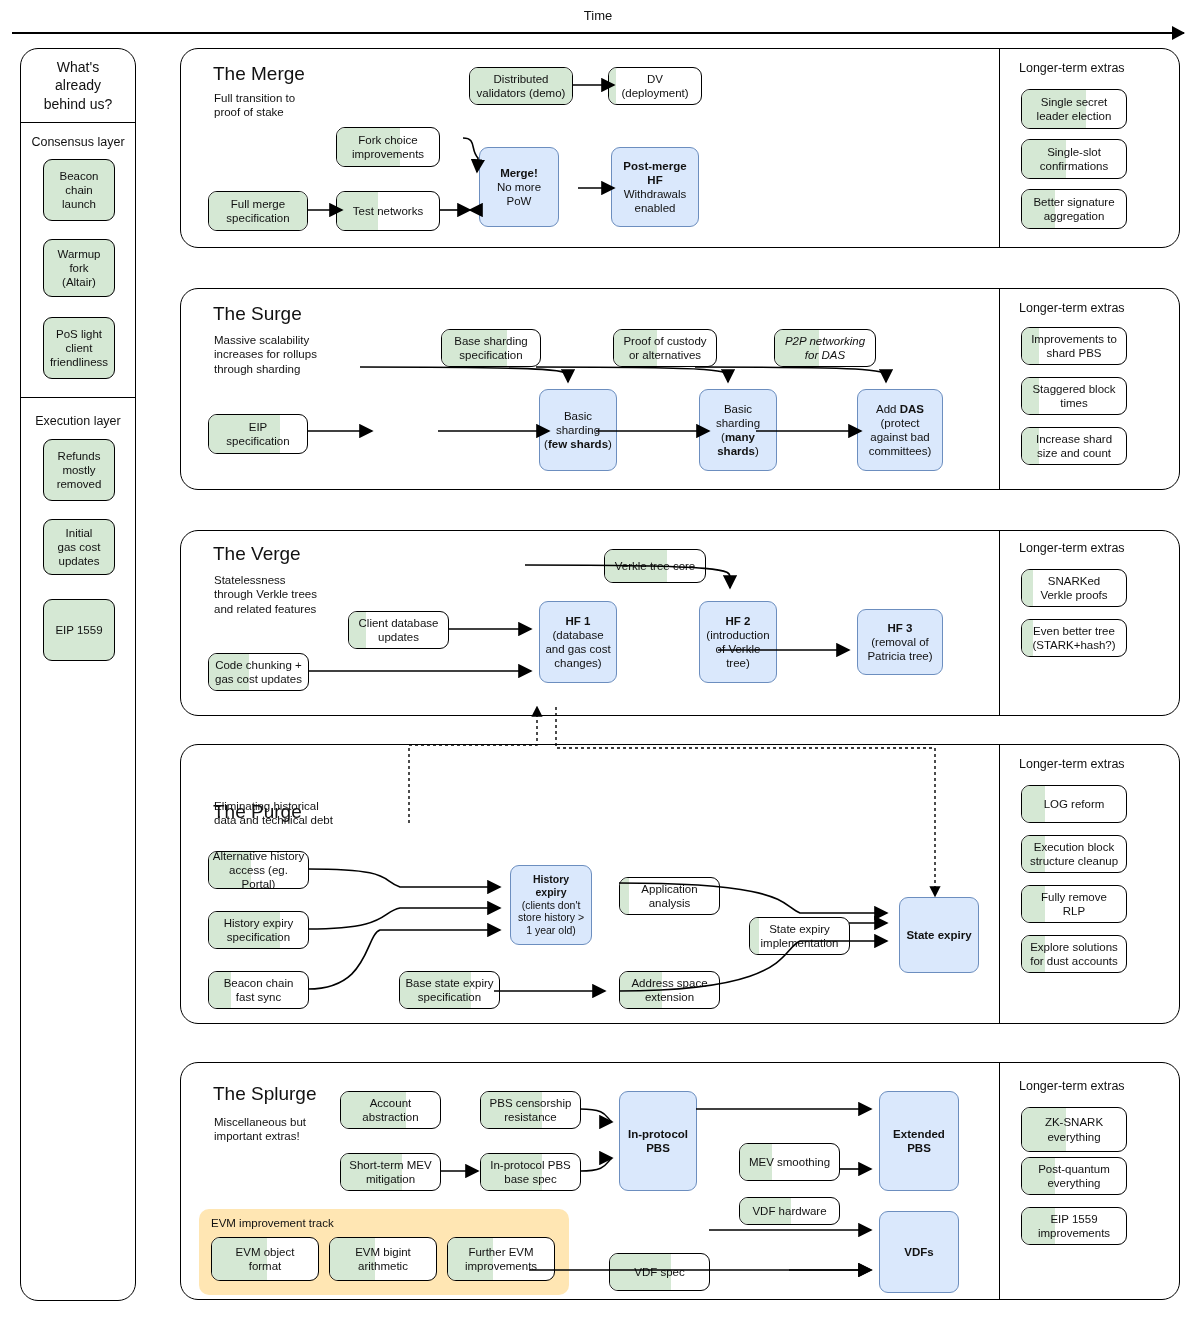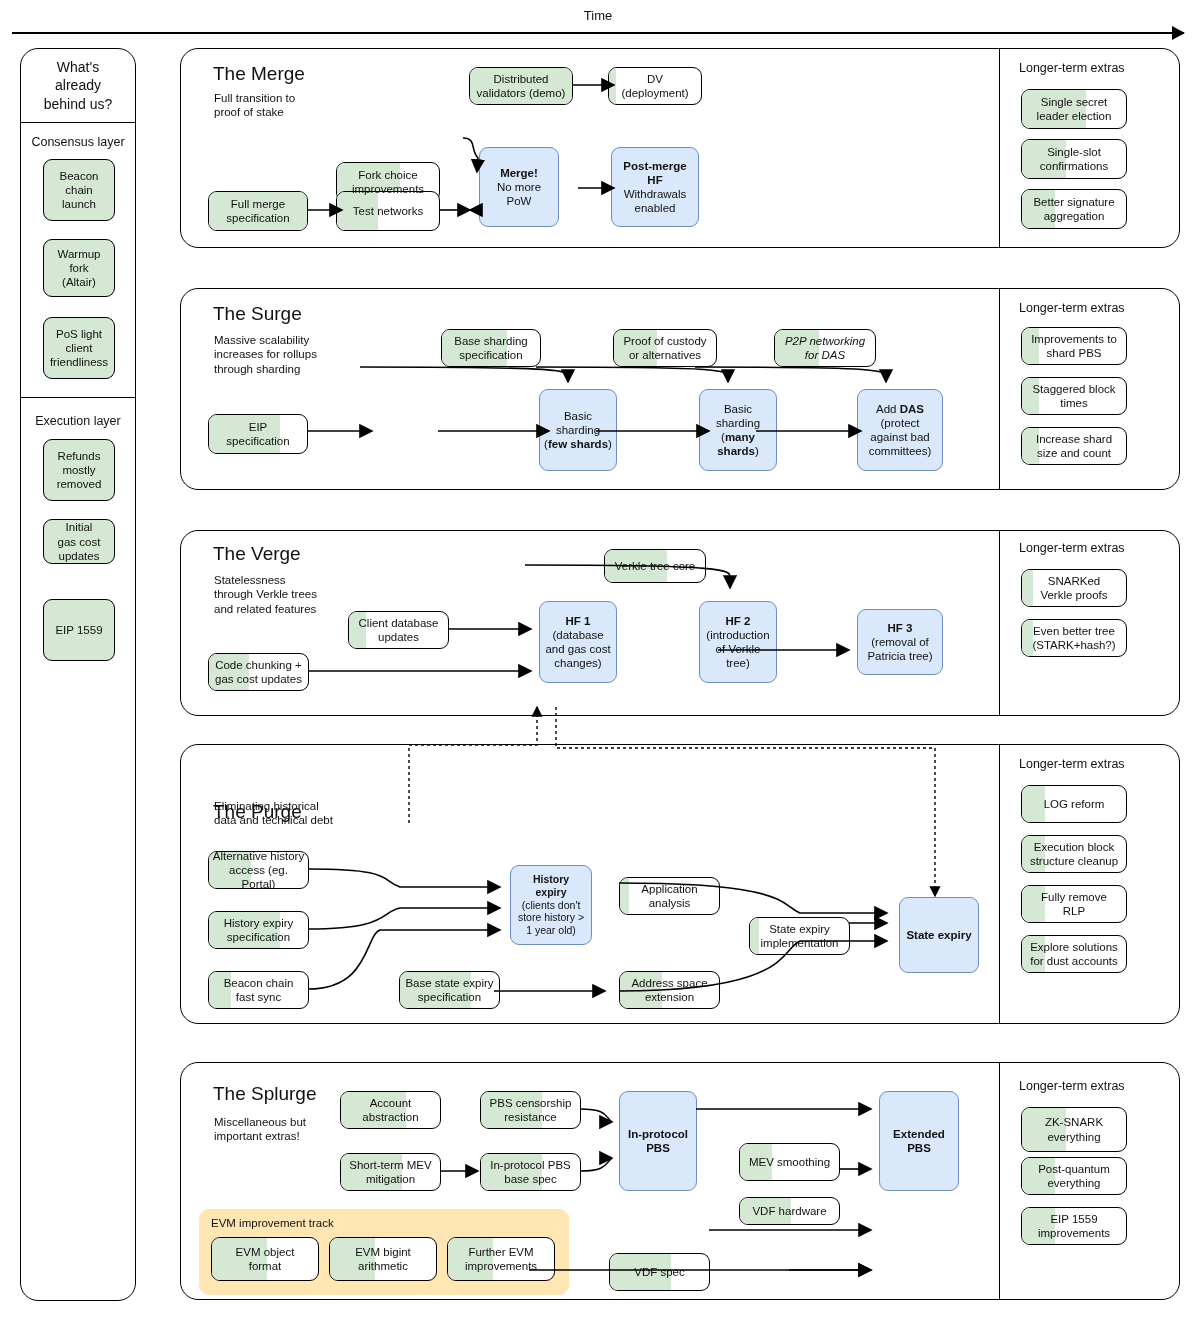--- a/index.html
+++ b/index.html
@@ -196,21 +196,21 @@
     </div>
 
     <div class="layer-divider" style="top:348px"></div>
 
     <div class="layer-head" style="top:365px">Execution layer</div>
     <div class="node done" style="left:22px; top:390px; width:72px; height:62px;">
       <span class="txt">Refunds
 mostly
 removed</span>
     </div>
-    <div class="node done" style="left:22px; top:470px; width:72px; height:45px;">
+    <div class="node done" style="left:22px; top:470px; width:72px; height:56px;">
       <span class="txt">Initial
 gas cost
 updates</span>
     </div>
     <div class="node done" style="left:22px; top:550px; width:72px; height:62px;">
       <span class="txt">EIP 1559</span>
     </div>
   </div>
 
   <div class="panel" id="merge-panel" style="left:180px; top:48px; width:1000px; height:200px;">
@@ -221,21 +221,21 @@
     <div class="node" style="left:288px; top:18px; width:104px; height:38px;">
       <div class="fill" style="width:100%"></div>
       <span class="txt">Distributed
 validators (demo)</span>
     </div>
     <div class="node" style="left:427px; top:18px; width:94px; height:38px;">
       <div class="fill" style="width:8%"></div>
       <span class="txt">DV
 (deployment)</span>
     </div>
-    <div class="node" style="left:155px; top:78px; width:104px; height:40px;margin-top:35px;">
+    <div class="node" style="left:155px; top:78px; width:104px; height:40px;">
       <div class="fill" style="width:62%"></div>
       <span class="txt">Fork choice
 improvements</span>
     </div>
     <div class="node" style="left:27px; top:142px; width:100px; height:40px;">
       <div class="fill" style="width:100%"></div>
       <span class="txt">Full merge
 specification</span>
     </div>
     <div class="node" style="left:155px; top:142px; width:104px; height:40px;">
@@ -497,20 +497,23 @@
     </div>
 
     <div class="node" style="left:558px; top:134px; width:101px; height:28px;">
       <div class="fill" style="width:52%"></div>
       <span class="txt">VDF hardware</span>
     </div>
     <div class="node" style="left:428px; top:190px; width:101px; height:38px;">
       <div class="fill" style="width:62%"></div>
       <span class="txt">VDF spec</span>
     </div>
+    <div class="node future" style="left:698px; top:148px; width:80px; height:82px;">
+      <span class="txt" style="font-weight:bold">VDFs</span>
+    </div>
 
     <div class="extras-col" style="left:818px; width:182px;"></div>
     <div class="extras-title" style="left:838px; top:16px;">Longer-term extras</div>
     <div class="node" style="left:840px; top:44px; width:106px; height:45px;">
       <div class="fill" style="width:42%"></div>
       <span class="txt">ZK-SNARK
 everything</span>
     </div>
     <div class="node" style="left:840px; top:94px; width:106px; height:38px;">
       <div class="fill" style="width:32%"></div>

